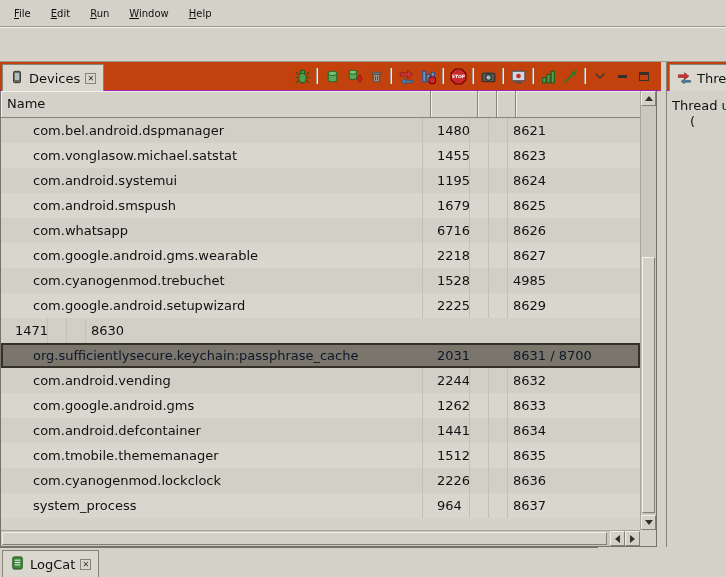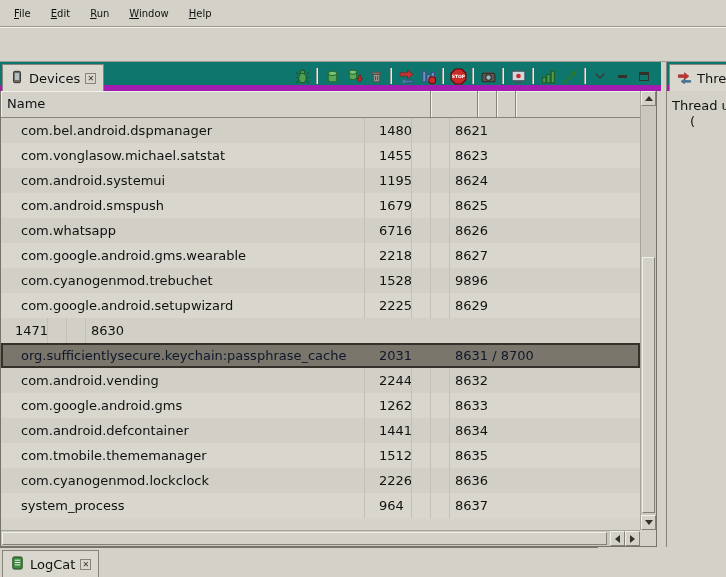--- a/index.html
+++ b/index.html
@@ -17,41 +17,41 @@
                    border-top:1px solid #f2f0eb; border-bottom:1px solid #9e9b93; box-sizing:border-box; }
 
   
   .main { position:absolute; top:62px; left:0; width:726px; height:485px; }
   .devices-panel { position:absolute; left:0; top:0; width:661px; height:485px; }
   .sash { position:absolute; left:661px; top:0; width:5px; height:485px; background:#d4d1c8; }
   .threads-panel { position:absolute; left:666px; top:0; width:60px; height:485px;
                    border-left:1px solid #87847c; overflow:hidden; box-sizing:border-box; }
 
   
-  .tabbar { position:relative; height:29px; background:#0f766e; border-bottom:6px solid #a21caf; box-sizing:border-box; }
+  .tabbar { position:relative; height:29px; background:#c2410c; border-bottom:1px solid #a21caf; box-sizing:border-box; }
   .tab { position:absolute; left:2px; top:2px; height:27px; display:flex; align-items:center; gap:5px;
          padding:0 7px; background:#dad7ce; border:1px solid #87847c; border-bottom:none; box-sizing:border-box; font-size:13px; white-space:nowrap; }
   .tab-close { width:11px; height:11px; border:1px solid #87847c; font-size:8px; line-height:9px; text-align:center; color:#333; box-sizing:border-box; background:#dad7ce; }
 
   
   .panel-toolbar { position:absolute; right:6px; top:3px; display:flex; align-items:center; }
   .tool-btn { width:22px; height:22px; display:flex; align-items:center; justify-content:center; }
   .tool-sep { width:1px; height:16px; background:#a29f97; border-right:1px solid #eceae5; margin:0 3px; }
 
   
   .table-wrap { position:absolute; left:0; top:29px; right:4px; bottom:0; border:1px solid #76736b; border-top:none; background:#d5d2c9; }
   .thead { position:absolute; top:0; left:0; right:4px; height:27px; display:flex; }
   .hcell { background:#d4d1c8; border-right:1px solid #87847c; border-bottom:1px solid #87847c;
            box-shadow:inset 1px 1px 0 #f2f0eb; box-sizing:border-box; font-size:13px; line-height:25px; }
   .hc-name { width:430px; padding-left:6px; } .hc-pid { width:47px; } .hc-e1,.hc-e2 { width:19px; } .hc-port { flex:1; border-right:none; }
   .tbody { position:absolute; top:27px; left:0; right:16px; bottom:16px; overflow:hidden; }
   .trow { height:25px; display:flex; font-size:13px; background:#d2cfc6; }
   .trow.alt { background:#d9d6cd; }
   .tcell { box-sizing:border-box; border-right:1px solid #c3c0b8; display:flex; align-items:center; white-space:nowrap; overflow:hidden; }
-  .cell-name { width:364px; padding-left:20px; }
+  .cell-name { width:422px; padding-left:32px; }
   .cell-pid { width:47px; padding-left:14px; }
   .cell-e1,.cell-e2 { width:19px; }
   .cell-port { flex:1; padding-left:5px; border-right:none; }
   .trow.selected { background:#7a766c; color:#0f172a; box-shadow:inset 0 0 0 2px #33312a; }
   .trow.selected .tcell { border-right-color:transparent; }
 
   
   .vscroll { position:absolute; top:0; right:0; width:16px; bottom:16px; background:#cac7bf; border-left:1px solid #a7a49c; box-sizing:border-box; }
   .hscroll { position:absolute; left:0; right:16px; bottom:0; height:16px; background:#cac7bf; border-top:1px solid #a7a49c; box-sizing:border-box; }
   .sb-corner { position:absolute; right:0; bottom:0; width:16px; height:16px; background:#d4d1c8; }
@@ -256,21 +256,21 @@
               <div class="tcell cell-pid">22185</div>
               <div class="tcell cell-e1"></div>
               <div class="tcell cell-e2"></div>
               <div class="tcell cell-port">8627</div>
             </div>
             <div class="trow">
               <div class="tcell cell-name">com.cyanogenmod.trebuchet</div>
               <div class="tcell cell-pid">1528</div>
               <div class="tcell cell-e1"></div>
               <div class="tcell cell-e2"></div>
-              <div class="tcell cell-port">9896</div>
+              <div class="tcell cell-port">4985</div>
             </div>
             <div class="trow alt">
               <div class="tcell cell-name">com.google.android.setupwizard</div>
               <div class="tcell cell-pid">22250</div>
               <div class="tcell cell-e1"></div>
               <div class="tcell cell-e2"></div>
               <div class="tcell cell-port">8629</div>
             </div>
             <div class="trow">
               <div class="tcell cell-pid">1471</div>

